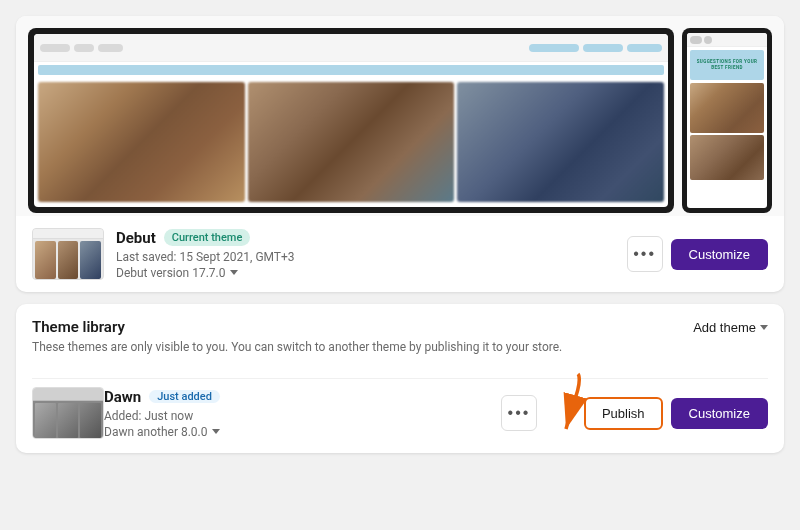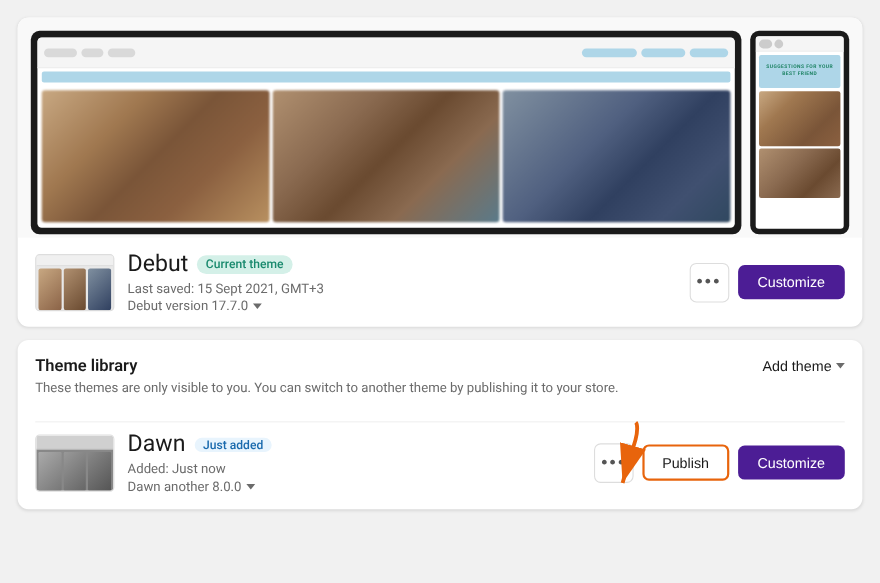--- a/index.html
+++ b/index.html
@@ -192,22 +192,22 @@
     }
 
     .theme-name-row {
       display: flex;
       align-items: center;
       gap: 8px;
       margin-bottom: 3px;
     }
 
     .theme-name {
-      font-size: 21px;
-      font-weight: 400;
+      font-size: 15px;
+      font-weight: 700;
       color: #1a1a1a;
     }
 
     .badge-current {
       background: #d4f0e8;
       color: #1a8a6e;
       font-size: 11px;
       font-weight: 500;
       padding: 2px 8px;
       border-radius: 12px;
@@ -282,20 +282,21 @@
 
     .btn-publish {
       background: #fff;
       color: #1a1a1a;
       border: 2px solid #e8640c;
       border-radius: 6px;
       padding: 7px 16px;
       font-size: 13px;
       font-weight: 500;
       cursor: pointer;
+      margin-left: 39px;
     }
 
     
     .theme-library {
       background: #fff;
       border-radius: 10px;
       padding: 14px 16px;
       box-shadow: 0 1px 3px rgba(0,0,0,0.1);
     }
 
@@ -326,21 +327,20 @@
 
     .library-subtitle {
       font-size: 12px;
       color: #6b6b6b;
       margin-bottom: 24px;
     }
 
     .library-theme-row {
       display: flex;
       align-items: center;
-      gap: 12px;
       padding-top: 8px;
       border-top: 1px solid #f0f0f0;
     }
 
     .library-thumbnail {
       width: 72px;
       height: 52px;
       border-radius: 4px;
       overflow: hidden;
       flex-shrink: 0;

